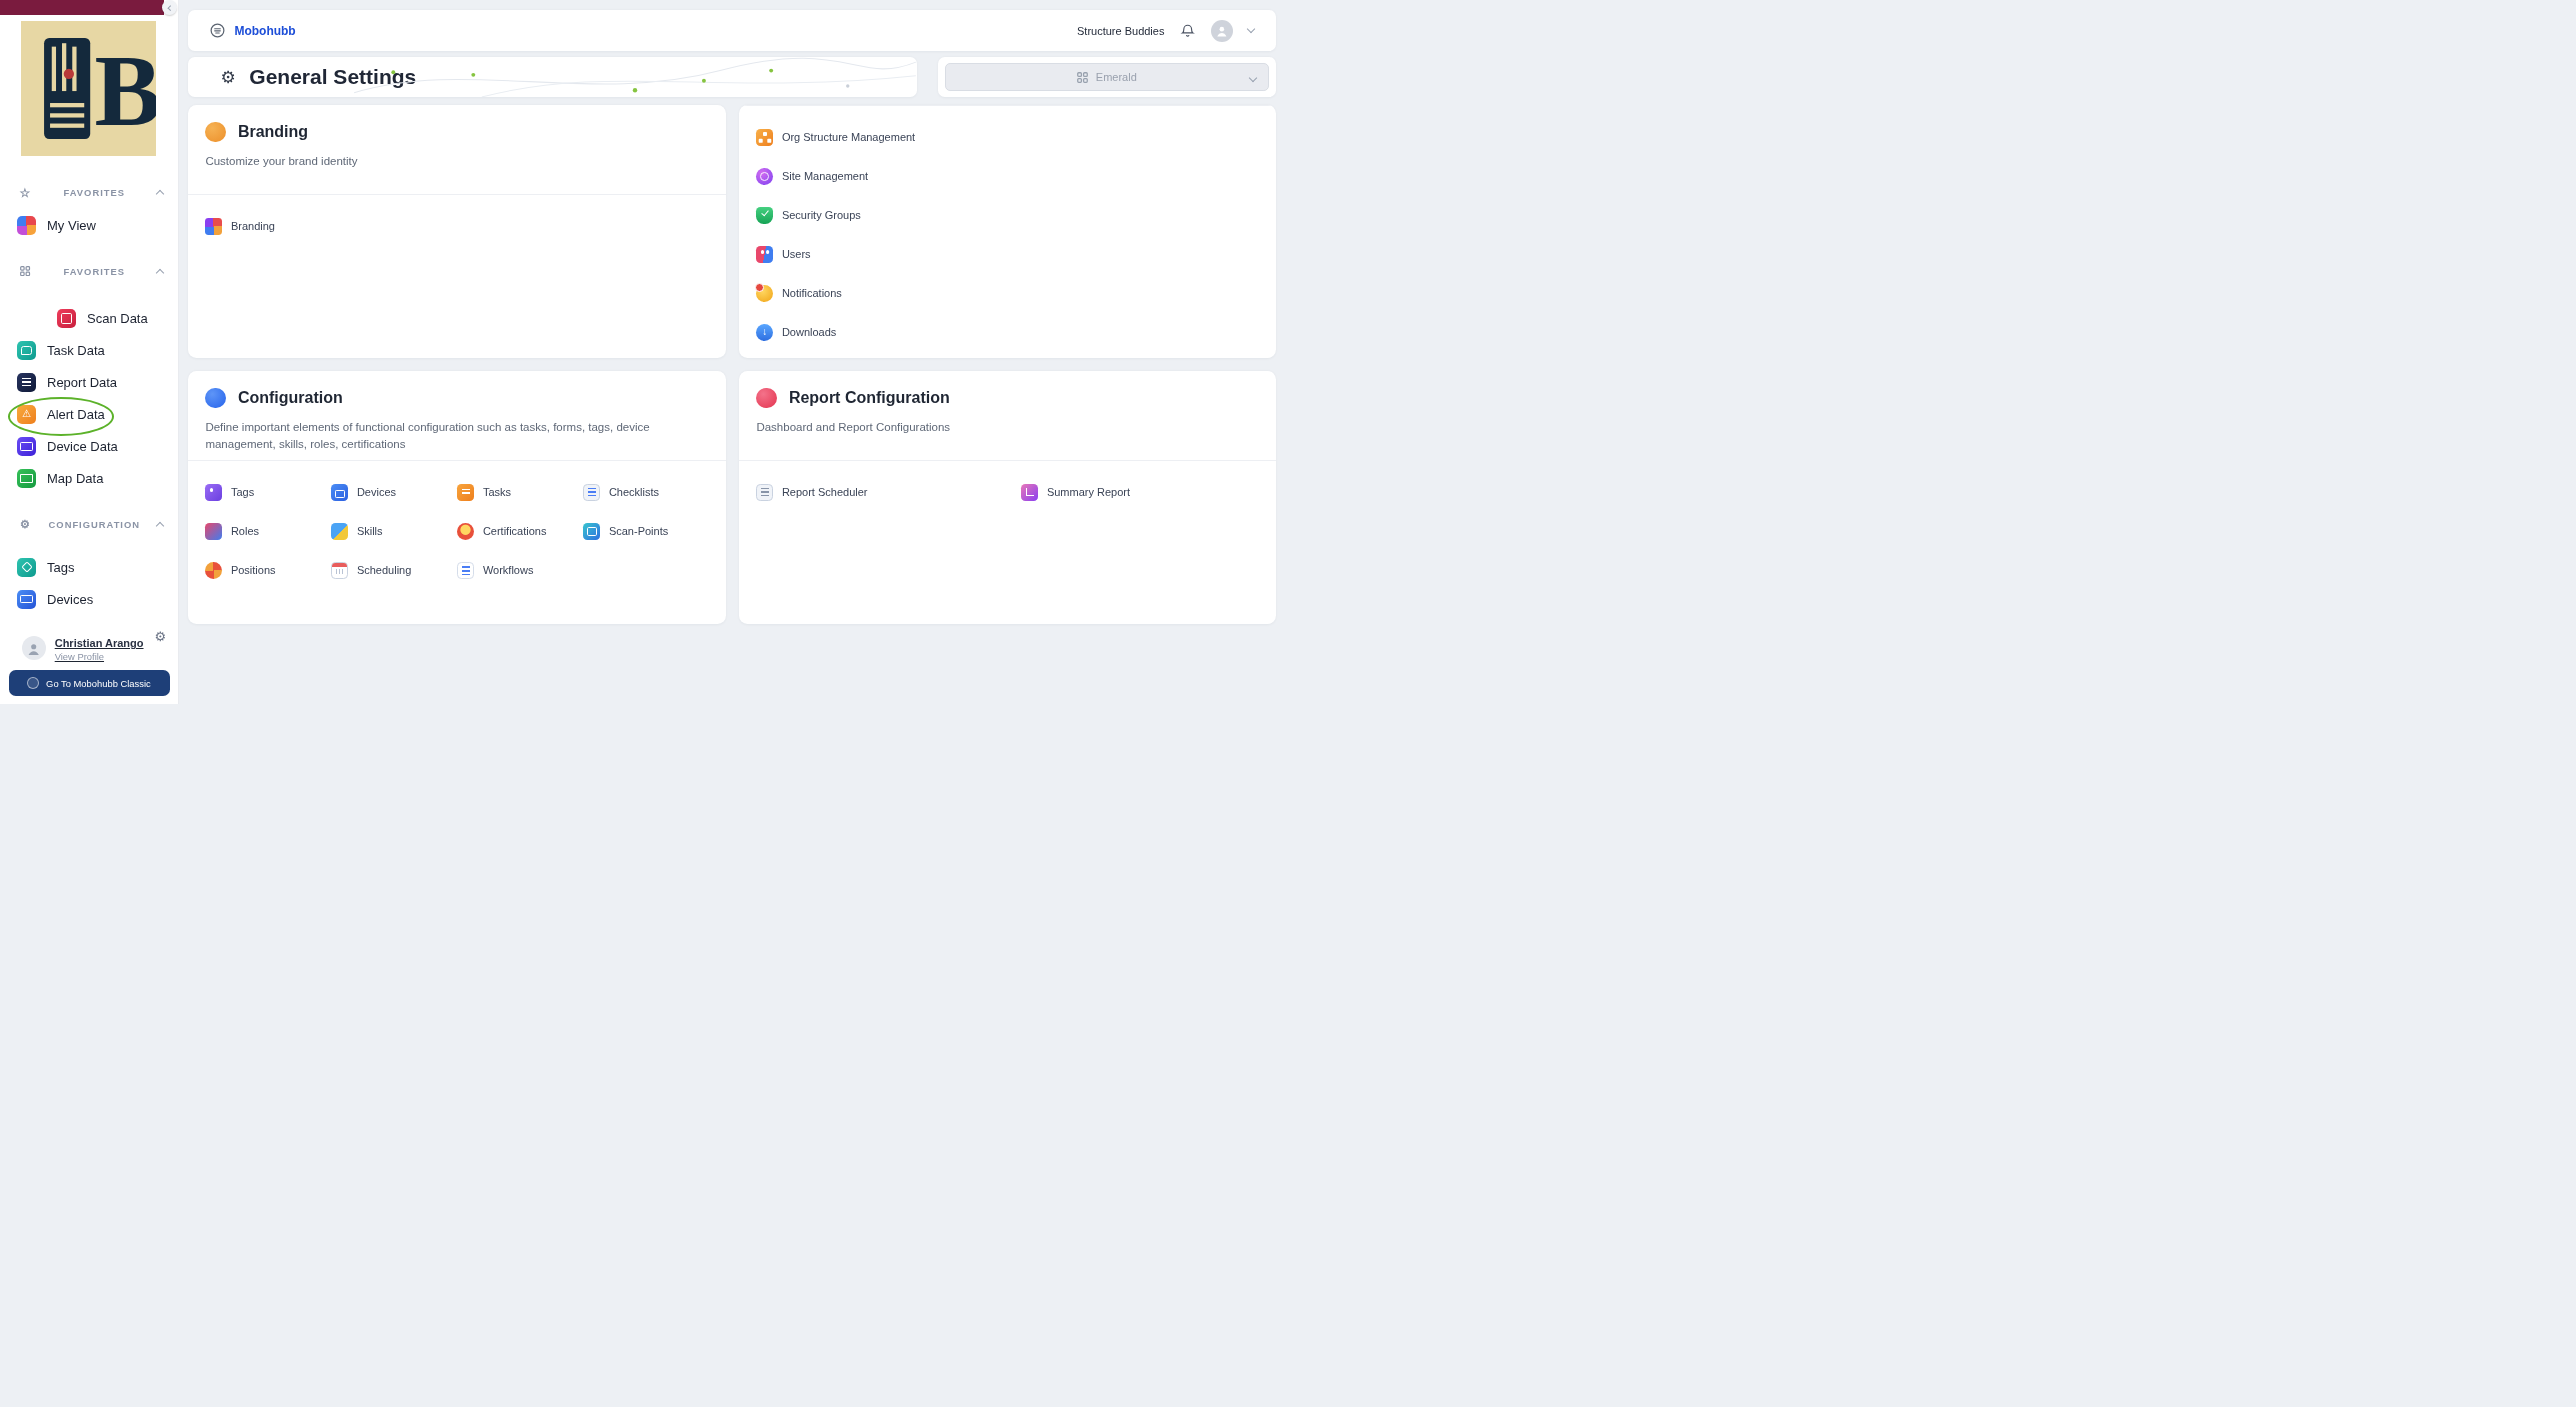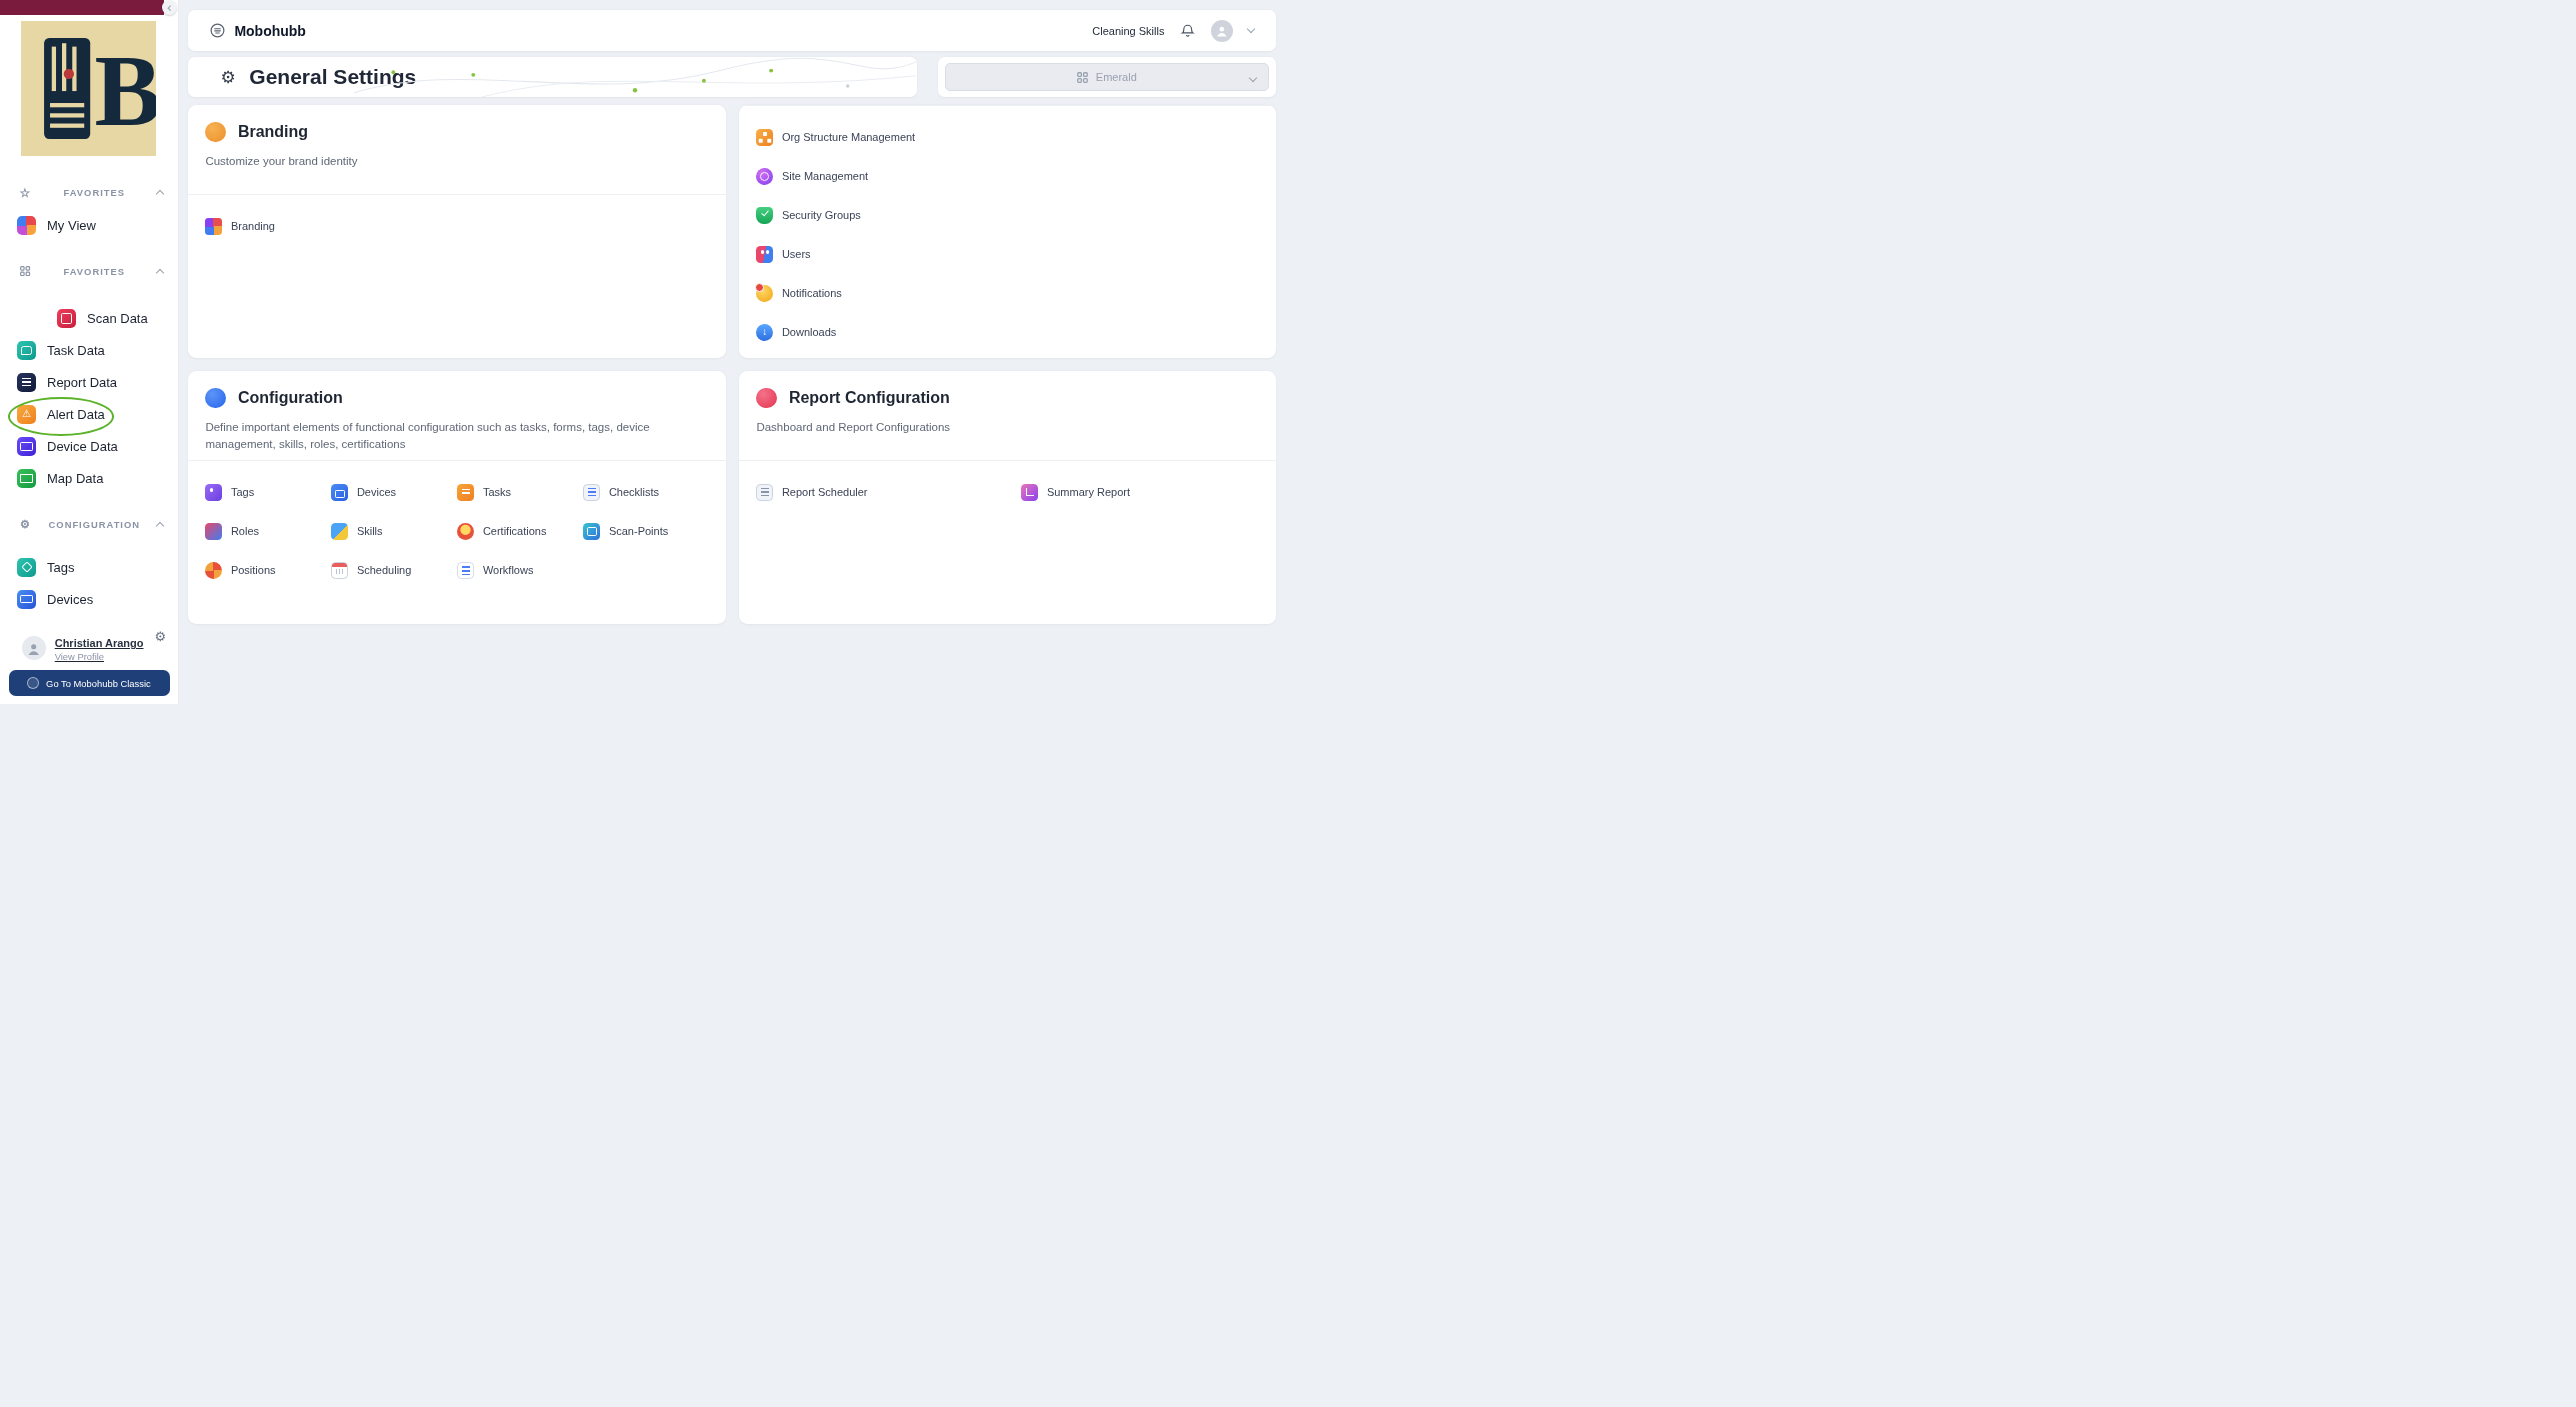--- a/index.html
+++ b/index.html
@@ -102,21 +102,21 @@
     width:12px; height:12px; border-radius:50%; flex:none;
     border:1.2px solid rgba(255,255,255,.55); background:rgba(255,255,255,.12);
   }
 
   
   .main { position:absolute; left:179px; right:0; top:0; bottom:0; padding:10.2px 12px 0 9.4px; }
   .card { background:#fff; border-radius:6.8px; box-shadow:0 0.9px 2.6px rgba(20,30,55,.05); }
 
   .topbar { height:41px; display:flex; align-items:center; justify-content:space-between; padding:0 22px 0 20.5px; }
   .brand { display:flex; align-items:center; gap:8.5px; }
-  .brand-name { font-size:14px; font-weight:700; color:#0f172a; }
+  .brand-name { font-size:12px; font-weight:700; color:#1d4ed8; }
   .top-right { display:flex; align-items:center; gap:15.4px; cursor:pointer; }
   .account-name { font-size:11px; color:#242b3a; }
   .avatar-top {
     width:22px; height:22px; border-radius:50%; background:#cfd3db;
     display:flex; align-items:center; justify-content:center; overflow:hidden;
   }
 
   .subrow { display:flex; gap:20.5px; margin-top:6px; height:40px; }
   .settings-card {
     width:729px; position:relative; overflow:hidden;
@@ -319,21 +319,21 @@
 
   <header class="topbar card">
     <div class="brand">
       <svg width="17" height="17" viewBox="0 0 24 24">
         <circle cx="12" cy="12" r="9" fill="none" stroke="#5a6370" stroke-width="1.7"></circle>
         <path d="M8 9.5h8M8 12.5h8M9.5 15.5h5" stroke="#5a6370" stroke-width="1.5" stroke-linecap="round"></path>
       </svg>
       <span class="brand-name">Mobohubb</span>
     </div>
     <div class="top-right">
-      <span class="account-name">Cleaning Skills</span>
+      <span class="account-name">Structure Buddies</span>
       <svg width="15.4" height="15.4" viewBox="0 0 24 24" fill="none" stroke="#4a5262" stroke-width="1.8" stroke-linecap="round">
         <path d="M6 9.5a6 6 0 1 1 12 0c0 4.8 2 6 2 6H4s2-1.2 2-6"></path>
         <path d="M10.3 19.5a2 2 0 0 0 3.4 0"></path>
       </svg>
       <span class="avatar-top">
         <svg width="13.7" height="13.7" viewBox="0 0 24 24">
             <circle cx="12" cy="9" r="4" fill="#fff"></circle>
             <path d="M4 22c1.6-4.2 5-6.2 8-6.2s6.4 2 8 6.2z" fill="#fff"></path>
           </svg>
       </span>

